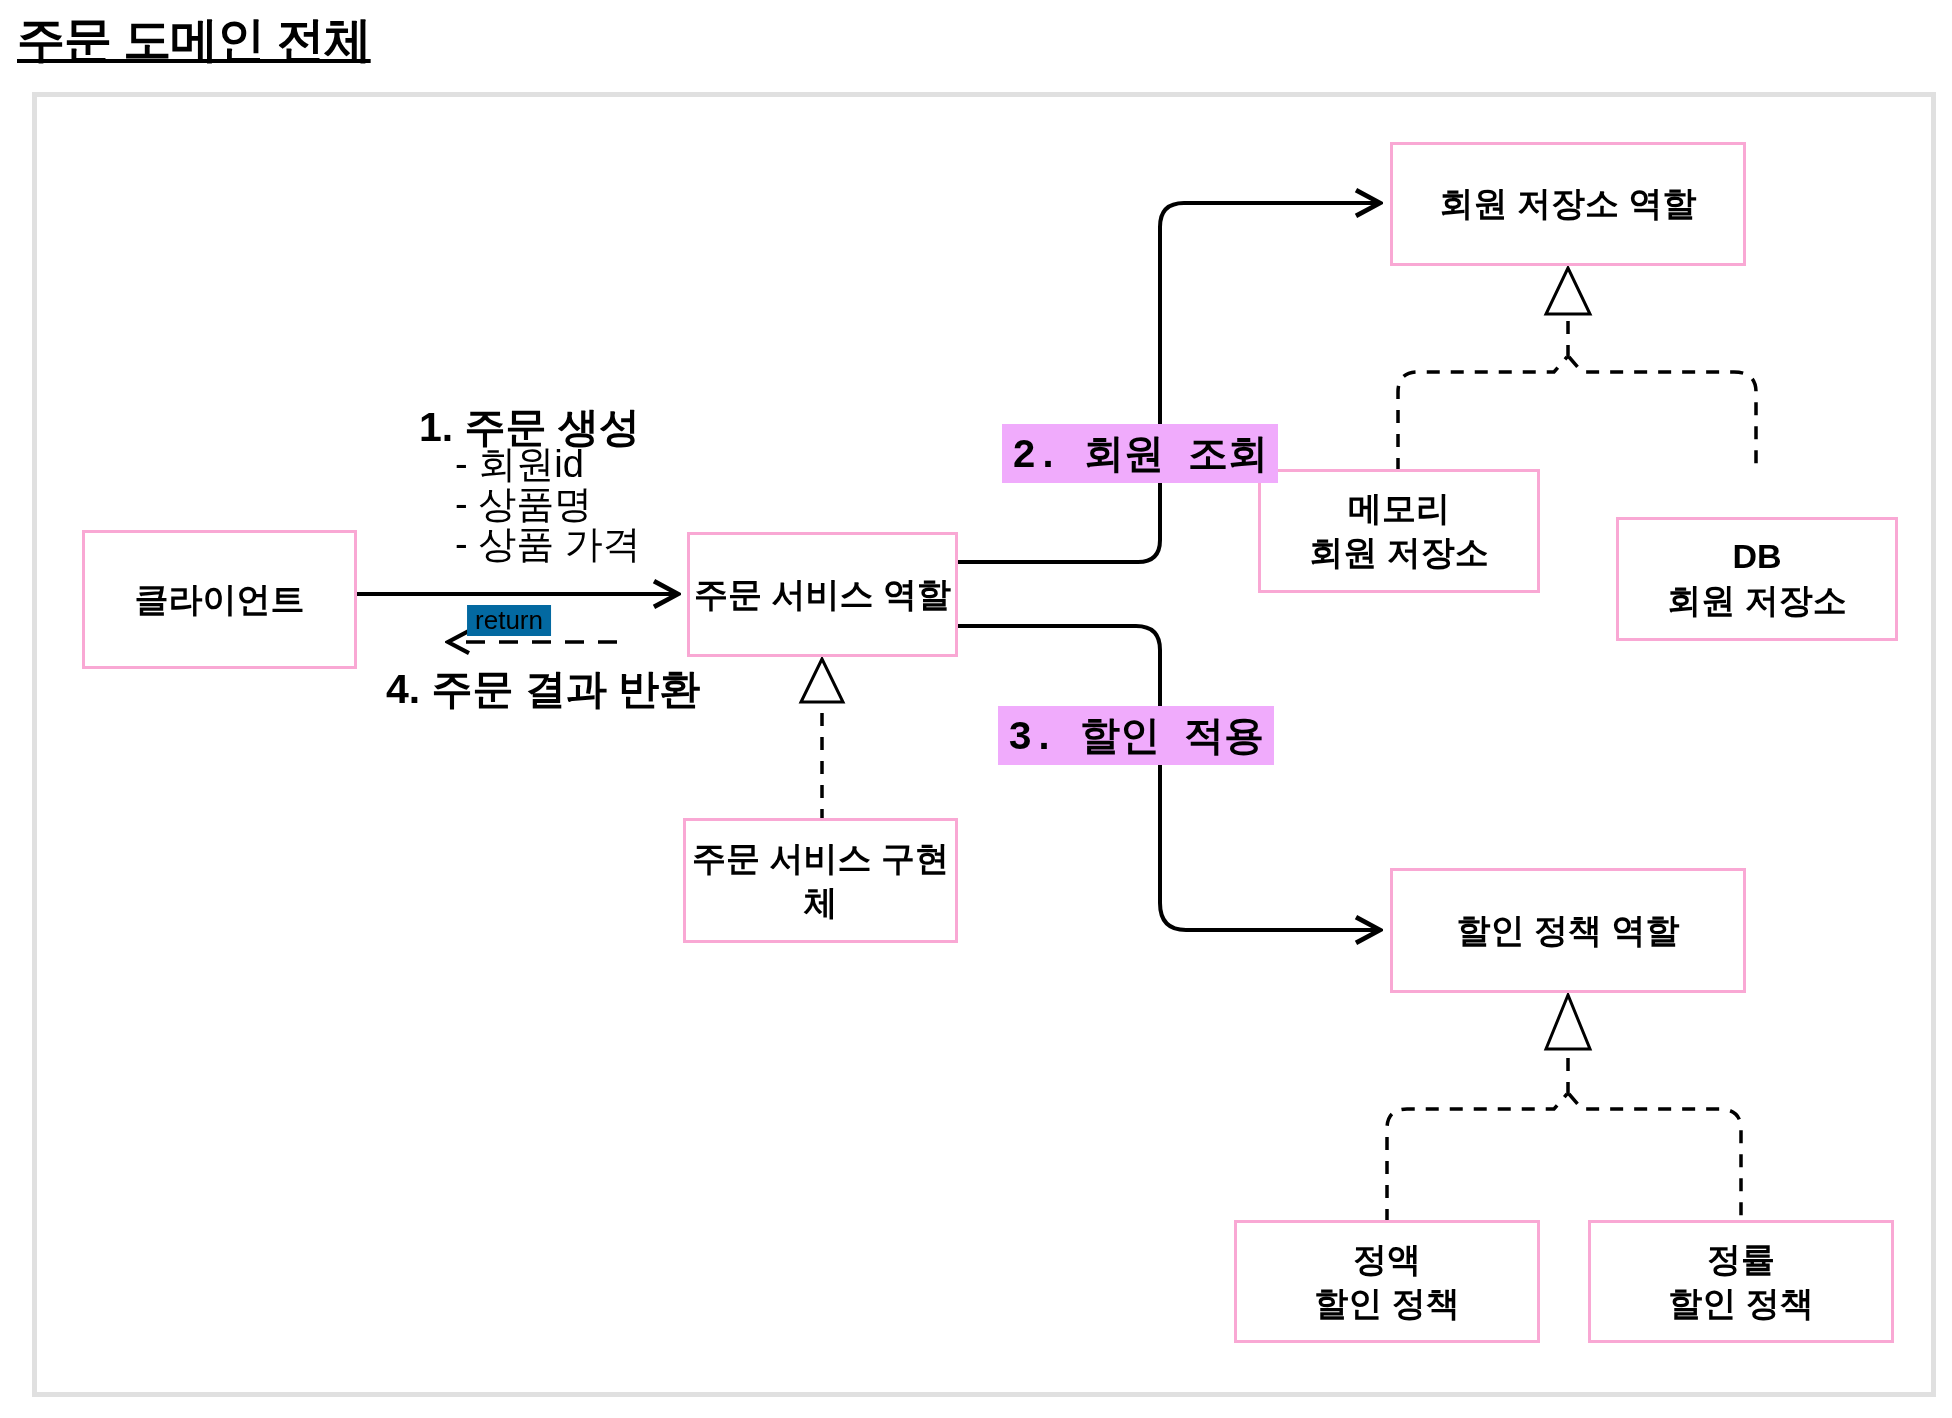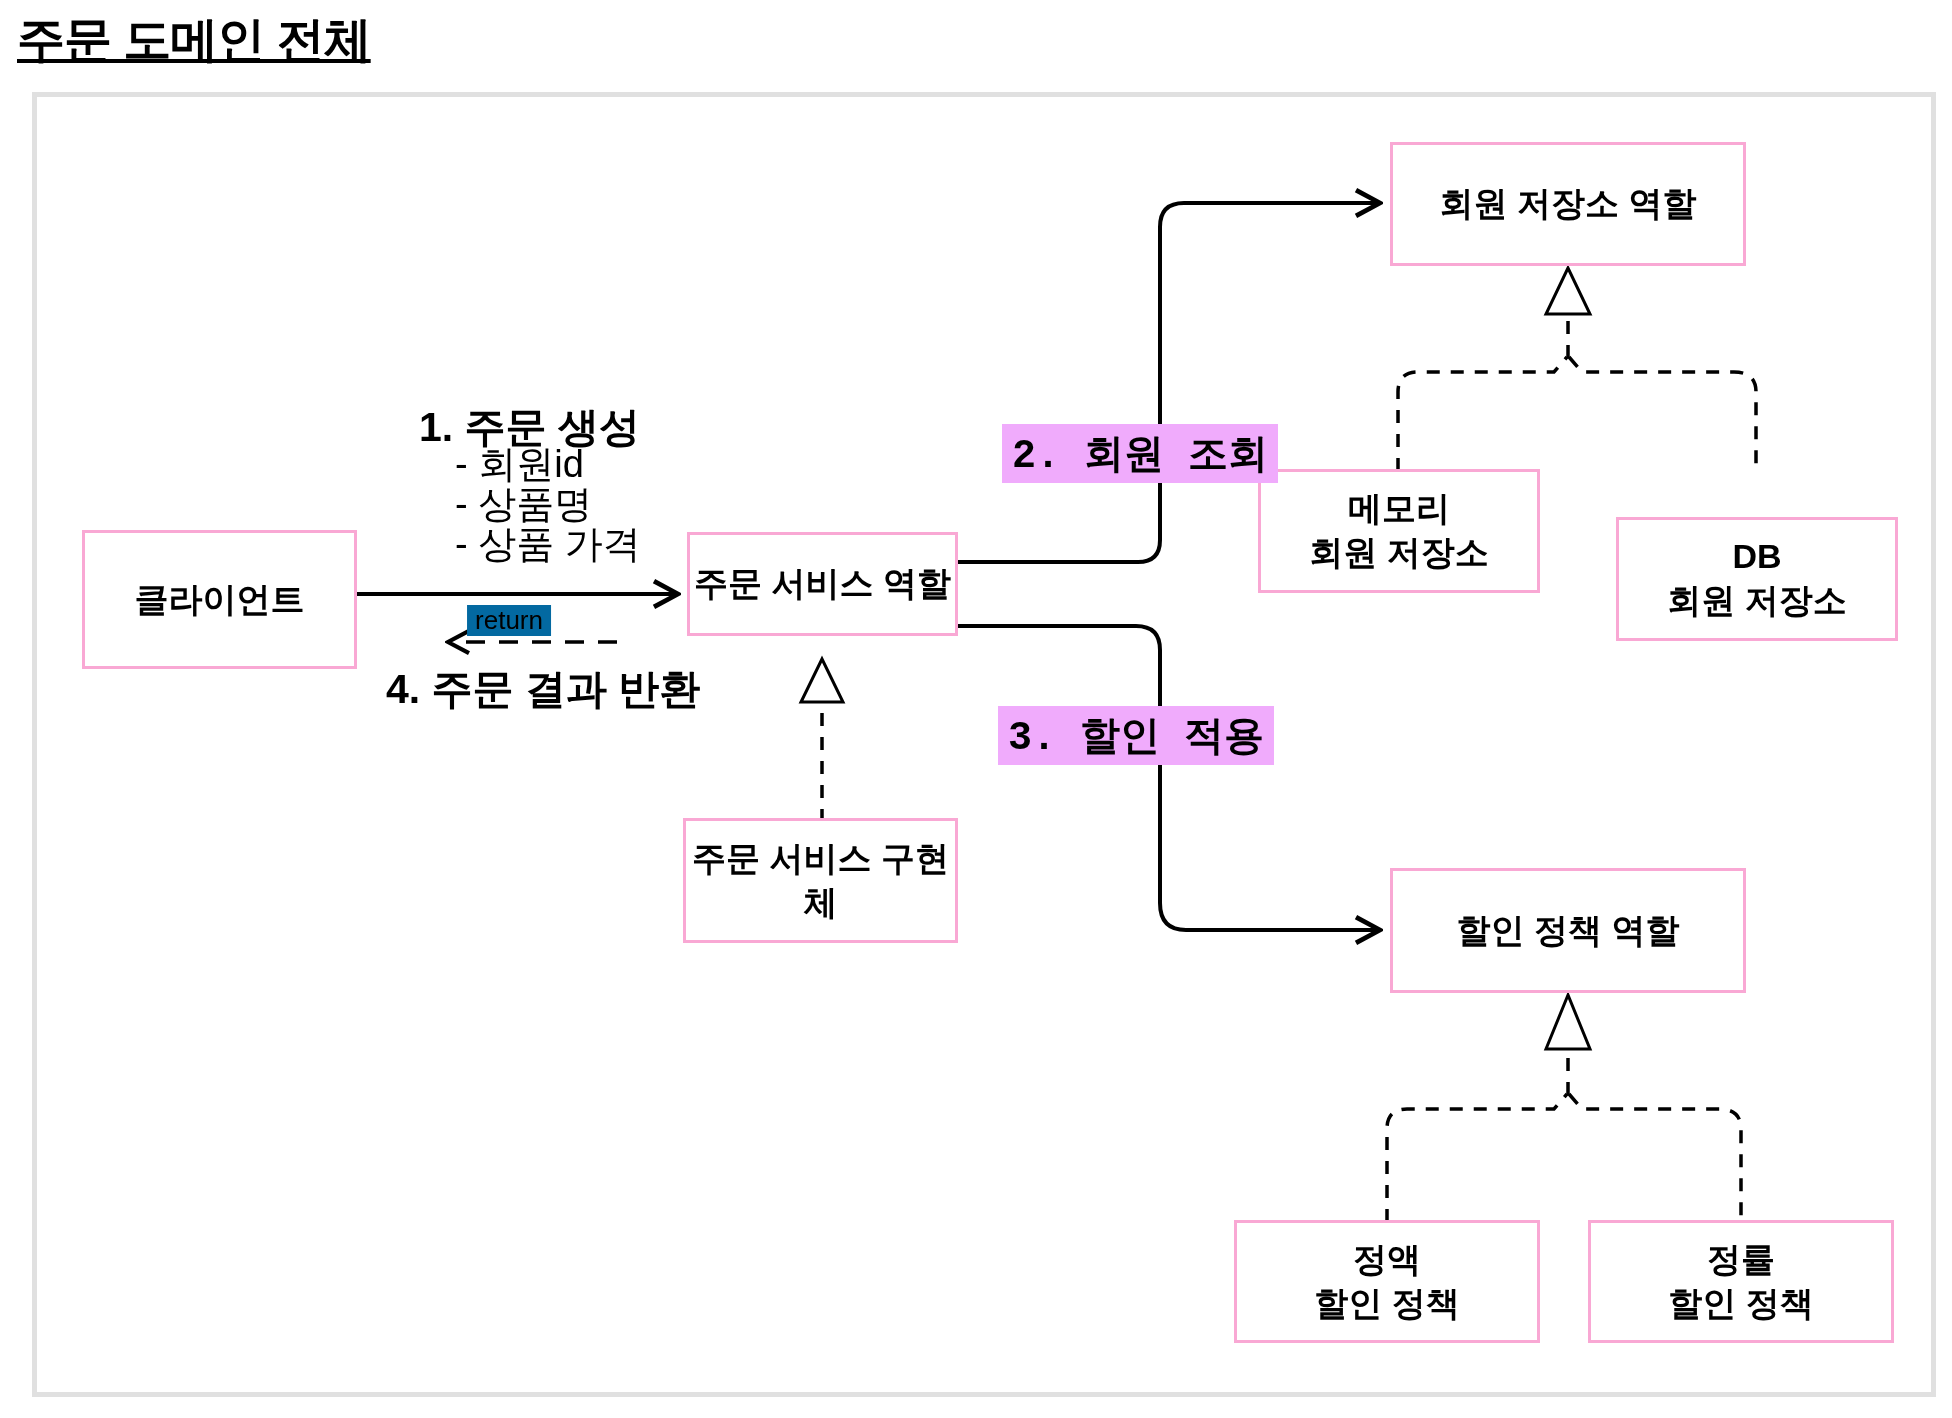--- a/index.html
+++ b/index.html
@@ -19,21 +19,21 @@
   }
   .connector-layer{position:absolute;left:0;top:0;width:1952px;height:1418px;}
   .box{
     position:absolute;box-sizing:border-box;
     border:3px solid #f9a8d4;background:#fff;
     display:flex;flex-direction:column;align-items:center;justify-content:center;
     text-align:center;font-weight:700;font-size:34px;line-height:1.28;
   }
   .box span{display:block;}
   .b-client{left:82px;top:530px;width:275px;height:139px;}
-  .b-order-role{left:687px;top:532px;width:271px;height:104px;}
+  .b-order-role{left:687px;top:532px;width:271px;height:125px;}
   .b-order-impl{left:683px;top:818px;width:275px;height:125px;}
   .b-member-role{left:1390px;top:142px;width:356px;height:124px;}
   .b-memory-repo{left:1258px;top:469px;width:282px;height:124px;}
   .b-db-repo{left:1616px;top:469px;width:282px;height:124px;margin-top:48px;}
   .b-discount-role{left:1390px;top:868px;width:356px;height:125px;}
   .b-fixed-policy{left:1234px;top:1220px;width:306px;height:123px;}
   .b-rate-policy{left:1588px;top:1220px;width:306px;height:123px;}
   .lbl{position:absolute;font-weight:700;font-size:41px;white-space:nowrap;}
   .lbl-1{left:419px;top:400px;}
   .lbl-4{left:386px;top:662px;}

